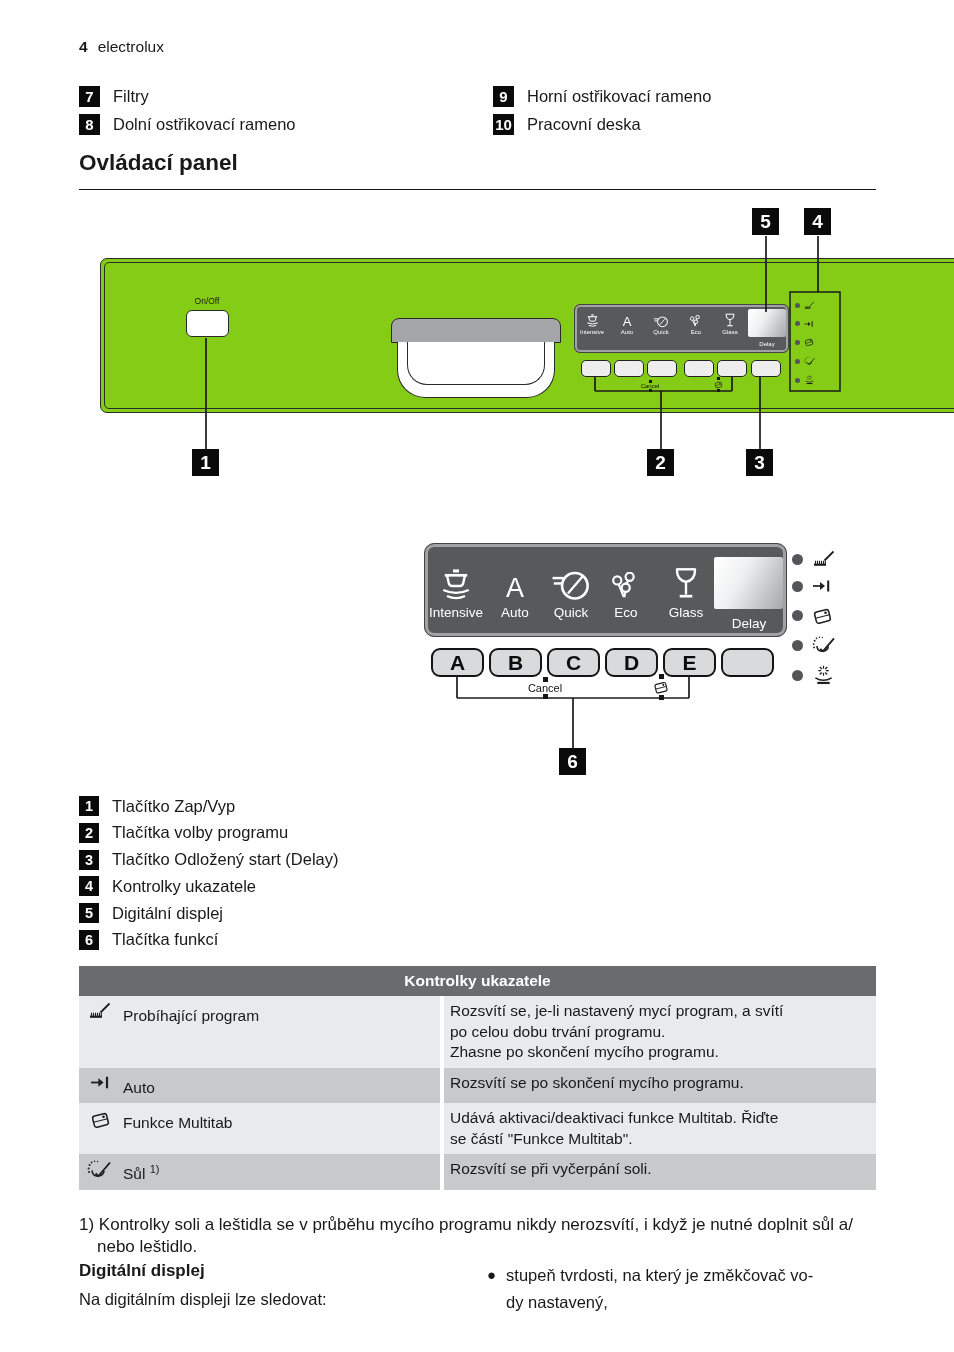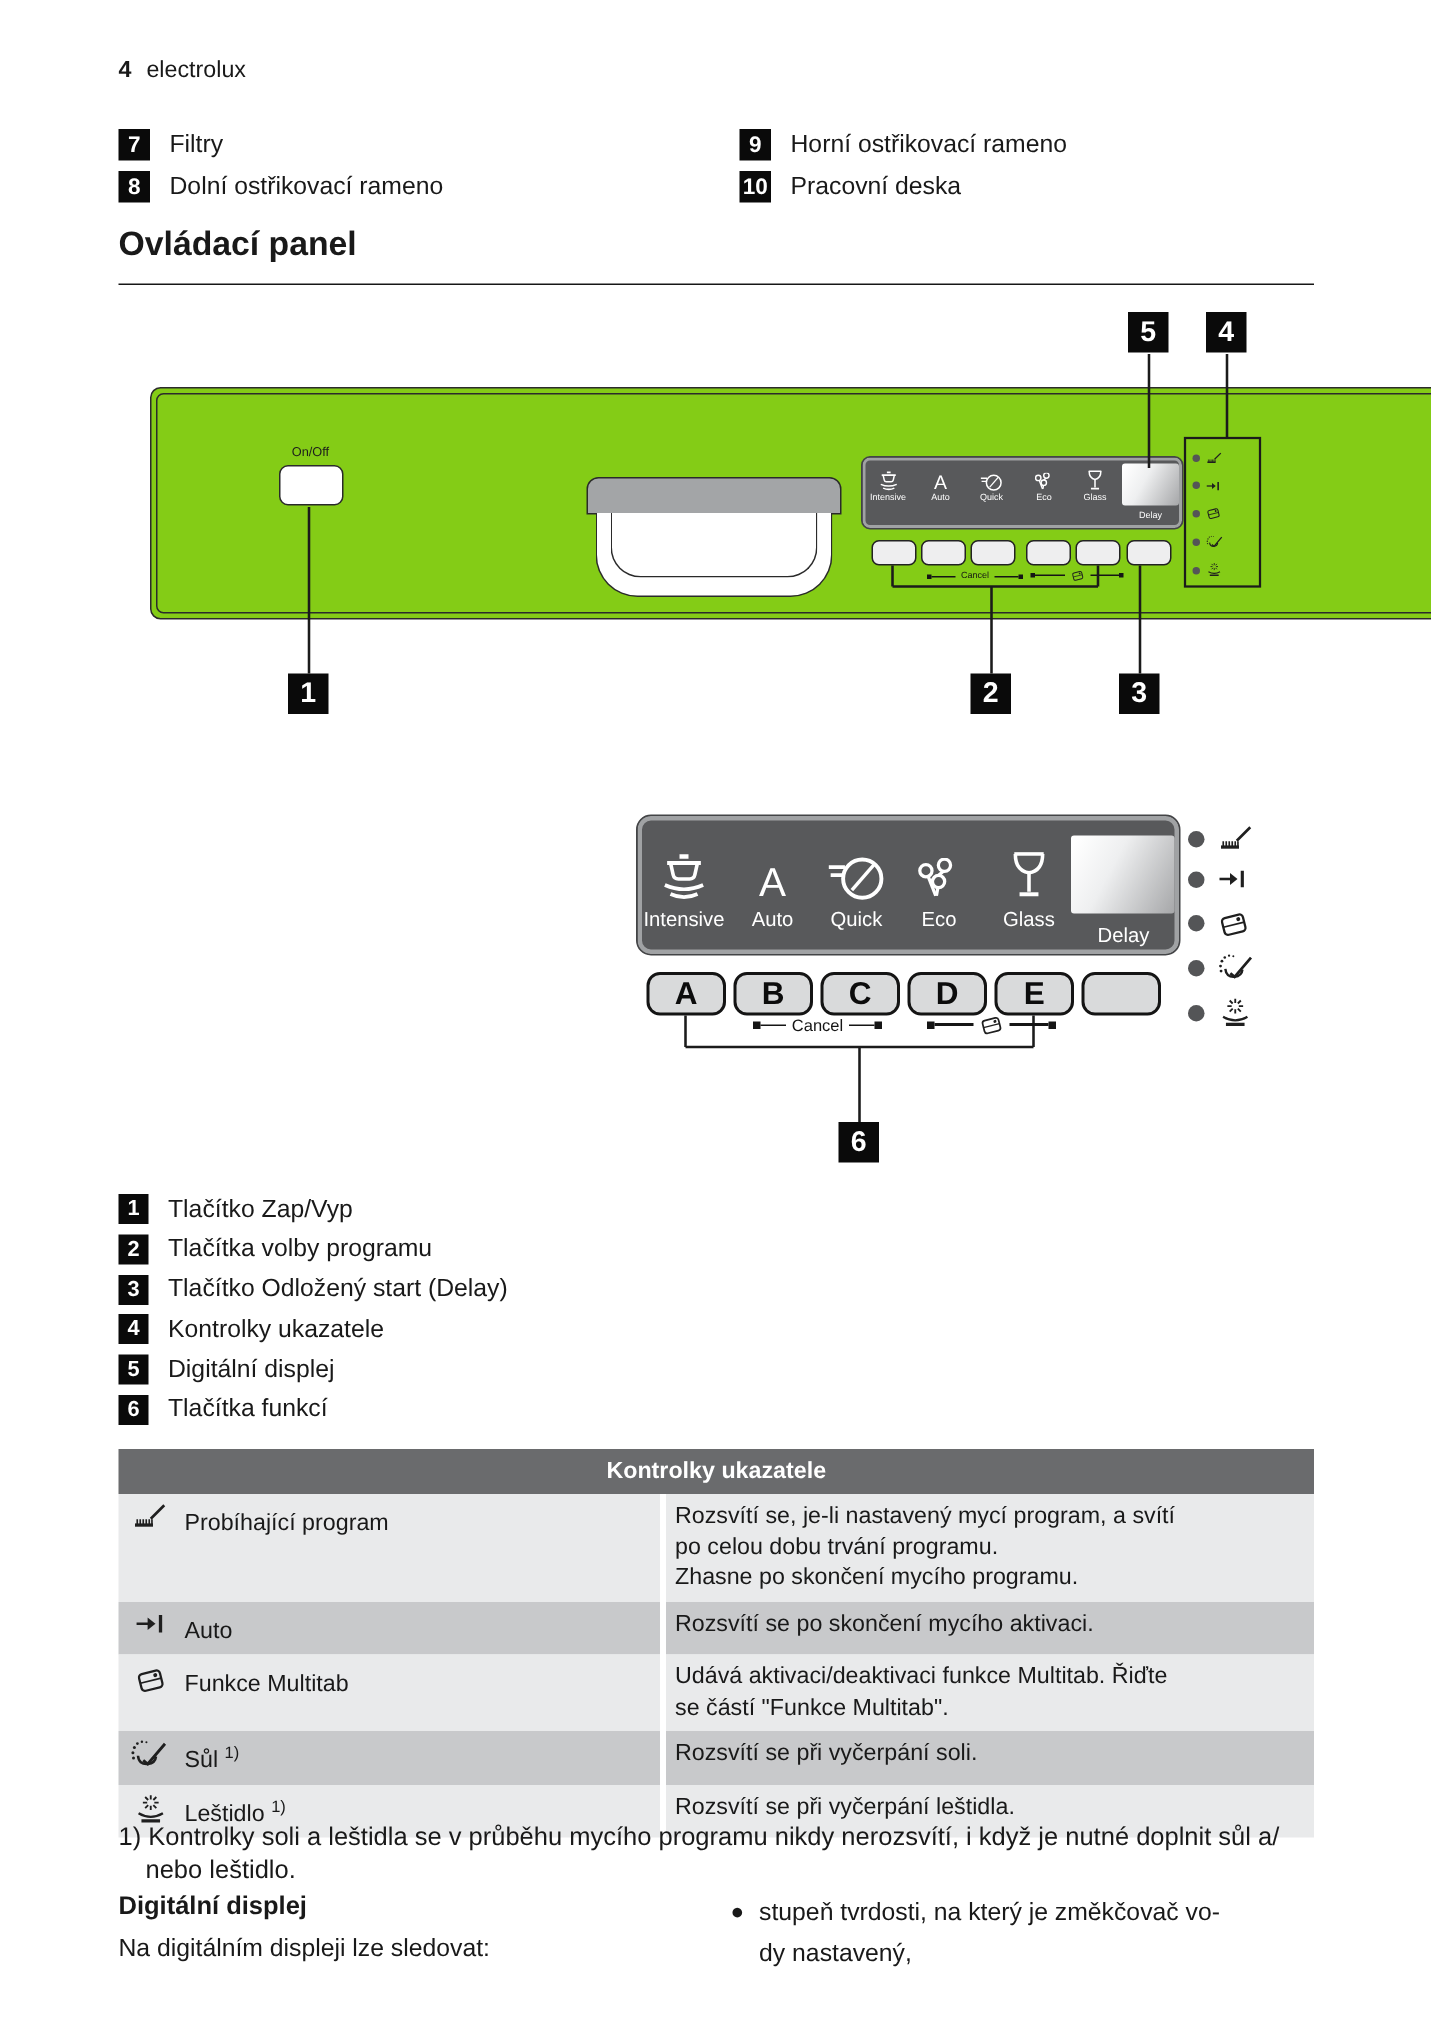--- a/index.html
+++ b/index.html
@@ -45,21 +45,21 @@
   .display{position:absolute;background:linear-gradient(118deg,#ffffff 5%,#eeeff0 40%,#a6a7a9 100%);border-radius:2px;}
   .dsp-lbl{position:absolute;text-align:center;color:#fff;white-space:nowrap;}
 
   
   .fbtn-m{position:absolute;width:30px;height:17px;border:1.4px solid #222;border-radius:5px;background:#eeeeef;box-sizing:border-box;}
   .fbtn-b{position:absolute;width:53px;height:29px;border:2px solid #141414;border-radius:9px;background:#d9dadb;
           box-sizing:border-box;display:flex;align-items:center;justify-content:center;
           font-size:21px;font-weight:bold;color:#0c0c0c;}
 
   
-  .bracket{position:absolute;display:flex;align-items:center;color:#151515;}
+  .bracket{position:absolute;display:flex;align-items:center;color:#151515;flex-direction:column;}
   .bracket .bline{flex:1;height:1.6px;background:#151515;}
   .bracket .bsq{width:5px;height:5px;background:#151515;flex:0 0 auto;}
   .bracket .btxt{padding:0 4px;white-space:nowrap;}
   .bracket.mini .bline{height:1px;}
   .bracket.mini .bsq{width:3px;height:3px;}
 
   
   .ledcol{position:absolute;display:flex;flex-direction:column;justify-content:space-between;}
   .ledrow{display:flex;align-items:center;}
   .led{border-radius:50%;background:#545557;flex:0 0 auto;}
@@ -486,21 +486,21 @@
     <div class="trow dark">
       <div class="tc tc-l">
         <span class="iwrap">
             <svg class="ikon" width="21" height="17">
               <use href="#ic-end"></use>
             </svg>
           </span>
         <span><span>Auto</span><sup></sup></span>
       </div>
       <div class="tgut"></div>
-      <div class="tc tc-r preline">Rozsvítí se po skončení mycího aktivaci.</div>
+      <div class="tc tc-r preline">Rozsvítí se po skončení mycího programu.</div>
     </div>
 
     <div class="trow light">
       <div class="tc tc-l">
         <span class="iwrap">
             <svg class="ikon" width="21" height="21">
               <use href="#ic-tab"></use>
             </svg>
           </span>
         <span><span>Funkce Multitab</span><sup></sup></span>
@@ -516,32 +516,20 @@
             <svg class="ikon" width="26" height="20">
               <use href="#ic-salt"></use>
             </svg>
           </span>
         <span><span>Sůl</span> <sup>1)</sup></span>
       </div>
       <div class="tgut"></div>
       <div class="tc tc-r preline">Rozsvítí se při vyčerpání soli.</div>
     </div>
 
-    <div class="trow light">
-      <div class="tc tc-l">
-        <span class="iwrap">
-            <svg class="ikon" width="23" height="21">
-              <use href="#ic-rinse"></use>
-            </svg>
-          </span>
-        <span><span>Leštidlo</span> <sup>1)</sup></span>
-      </div>
-      <div class="tgut"></div>
-      <div class="tc tc-r preline">Rozsvítí se při vyčerpání leštidla.</div>
-    </div>
   </div>
 
   <div class="footnote">1) Kontrolky soli a leštidla se v průběhu mycího programu nikdy nerozsvítí, i když je nutné doplnit sůl a/
 nebo leštidlo.</div>
 
   <h3 class="dig-h">Digitální displej</h3>
   <p class="dig-p">Na digitálním displeji lze sledovat:</p>
   <div class="dig-bullet">
     <span class="dot">●</span>
     <span class="preline">stupeň tvrdosti, na který je změkčovač vo-

